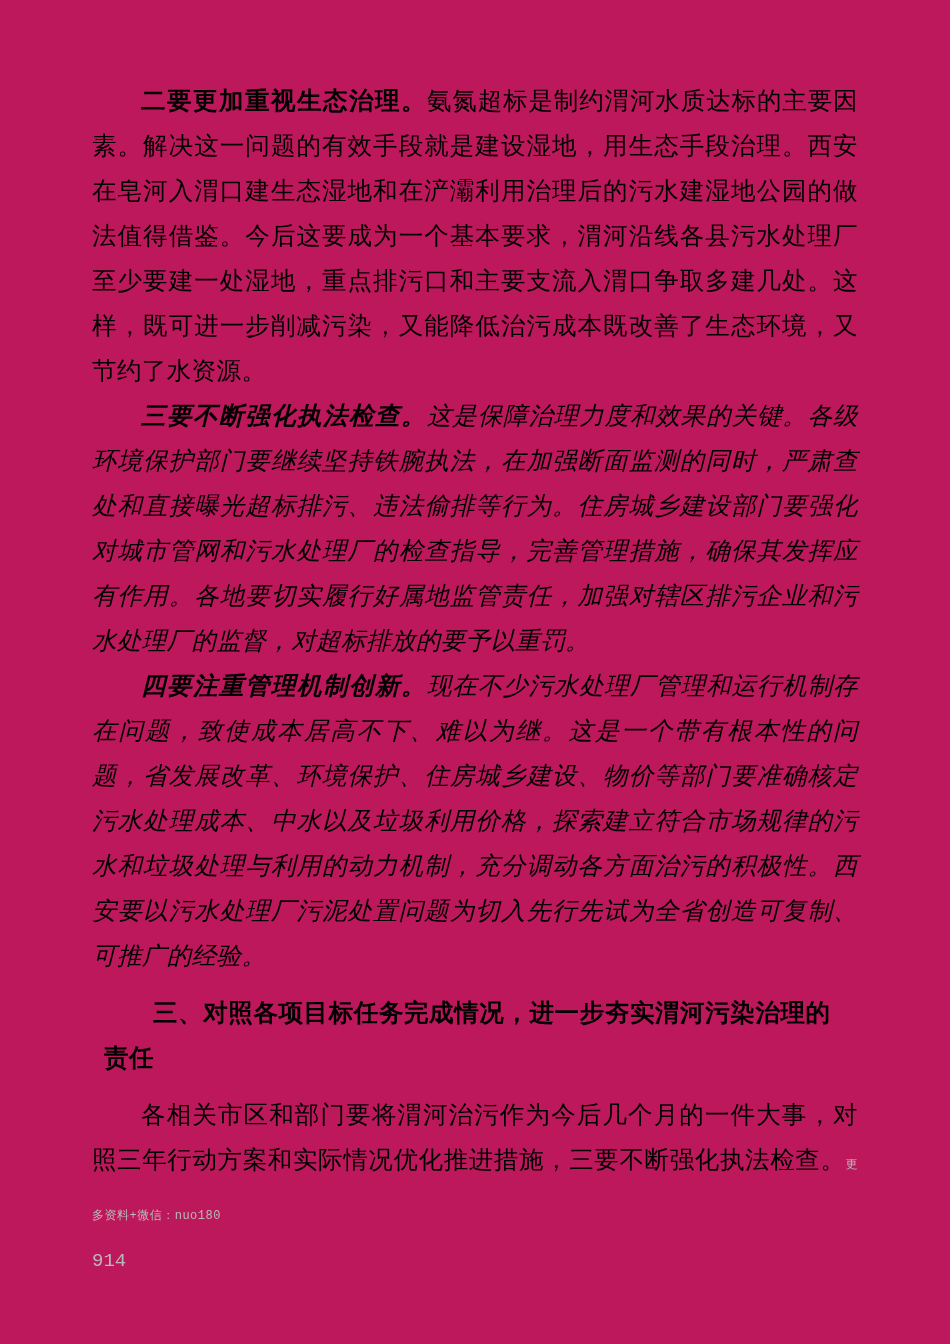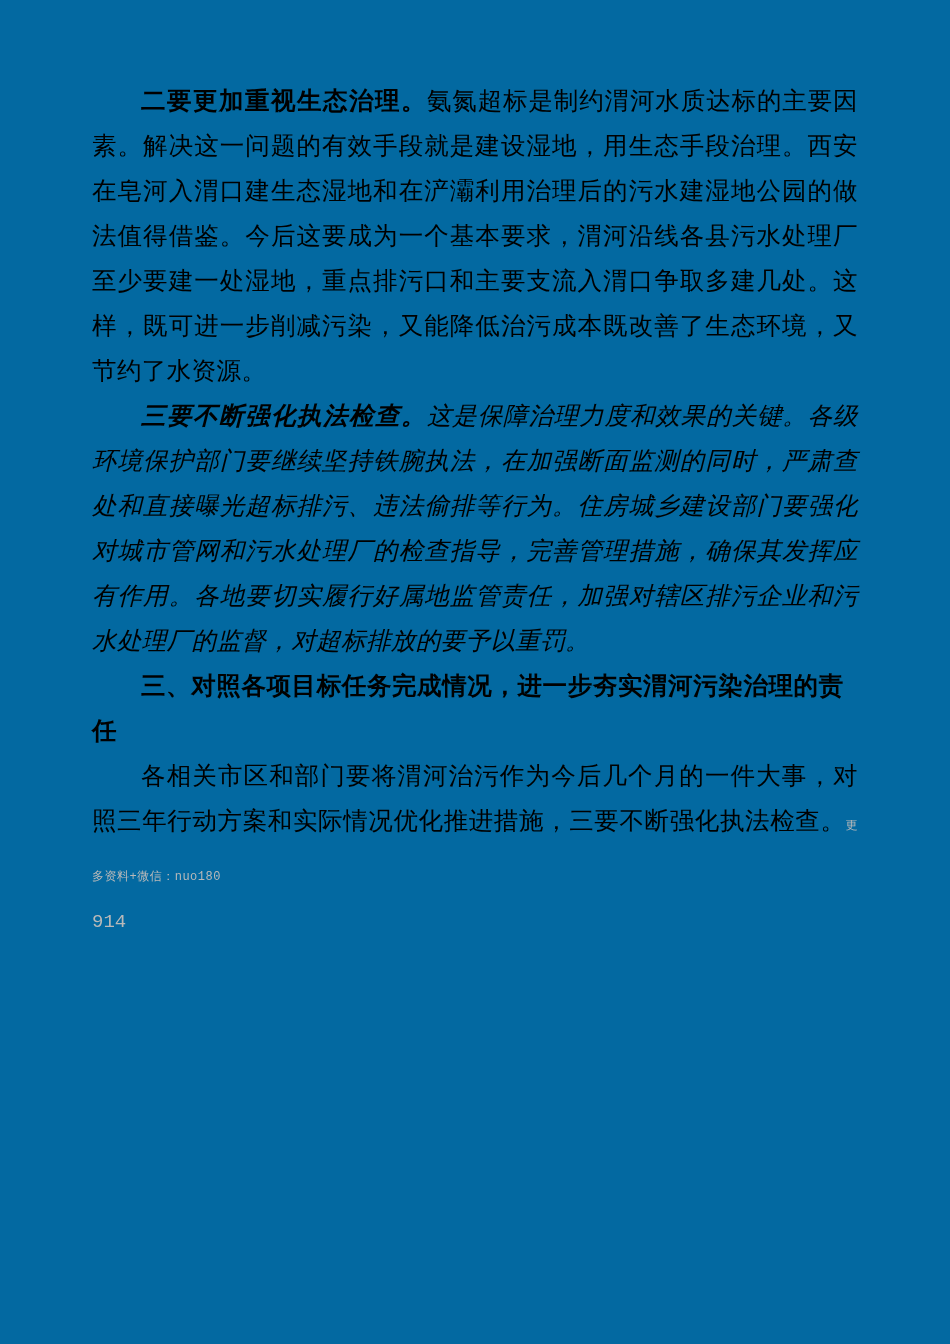--- a/index.html
+++ b/index.html
@@ -12,21 +12,21 @@
     height: 1344px;
     font-family: "Liberation Serif", "DejaVu Serif", serif;
     color: #000000;
   }
   .page {
     position: relative;
     width: 950px;
     height: 1344px;
     box-sizing: border-box;
     padding: 78px 92px 40px 92px;
-    background: #0369a1;
+    background: #be185d;
     overflow: hidden;
   }
   .para {
     font-size: 24.5px;
     line-height: 45px;
     text-align: justify;
     text-justify: inter-ideograph;
     margin: 0 0 0 0;
     text-indent: 2em;
     letter-spacing: 0.4px;
@@ -38,21 +38,21 @@
   .lead {
     font-weight: bold;
     letter-spacing: 1px;
   }
   .heading {
     font-size: 24.5px;
     line-height: 45px;
     font-weight: bold;
     text-indent: 2em;
     letter-spacing: 0.6px;
-    margin: 0;
+    margin: 12px;
   }
   .watermark {
     color: #b9b9b9;
     font-family: "Liberation Mono", "DejaVu Sans Mono", monospace;
     font-size: 12px;
     letter-spacing: 0.5px;
   }
   .wm-line {
     color: #b9b9b9;
     font-family: "Liberation Mono", "DejaVu Sans Mono", monospace;
@@ -67,20 +67,21 @@
 </style>
 </head>
 <body>
 
 <div class="page">
 
   <p class="para"><span class="lead">二要更加重视生态治理。</span><span class="body-text">氨氮超标是制约渭河水质达标的主要因素。解决这一问题的有效手段就是建设湿地，用生态手段治理。西安在皂河入渭口建生态湿地和在浐灞利用治理后的污水建湿地公园的做法值得借鉴。今后这要成为一个基本要求，渭河沿线各县污水处理厂至少要建一处湿地，重点排污口和主要支流入渭口争取多建几处。这样，既可进一步削减污染，又能降低治污成本既改善了生态环境，又节约了水资源。</span></p>
 
   <p class="para"><span class="lead">三要不断强化执法检查。</span><span class="body-text">这是保障治理力度和效果的关键。各级环境保护部门要继续坚持铁腕执法，在加强断面监测的同时，严肃查处和直接曝光超标排污、违法偷排等行为。住房城乡建设部门要强化对城市管网和污水处理厂的检查指导，完善管理措施，确保其发挥应有作用。各地要切实履行好属地监管责任，加强对辖区排污企业和污水处理厂的监督，对超标排放的要予以重罚。</span></p>
 
+  <p class="para"><span class="lead">四要注重管理机制创新。</span><span class="body-text">现在不少污水处理厂管理和运行机制存在问题，致使成本居高不下、难以为继。这是一个带有根本性的问题，省发展改革、环境保护、住房城乡建设、物价等部门要准确核定污水处理成本、中水以及垃圾利用价格，探索建立符合市场规律的污水和垃圾处理与利用的动力机制，充分调动各方面治污的积极性。西安要以污水处理厂污泥处置问题为切入先行先试为全省创造可复制、可推广的经验。</span></p>
 
 
   <p class="heading">三、对照各项目标任务完成情况，进一步夯实渭河污染治理的责任</p>
 
   <p class="para"><span class="body-text">各相关市区和部门要将渭河治污作为今后几个月的一件大事，对照三年行动方案和实际情况优化推进措施，三要不断强化执法检查。</span><span class="watermark">更多资料+微信：nuo180</span></p>
 
   <p class="wm-line">914</p>
 
 </div>
 

